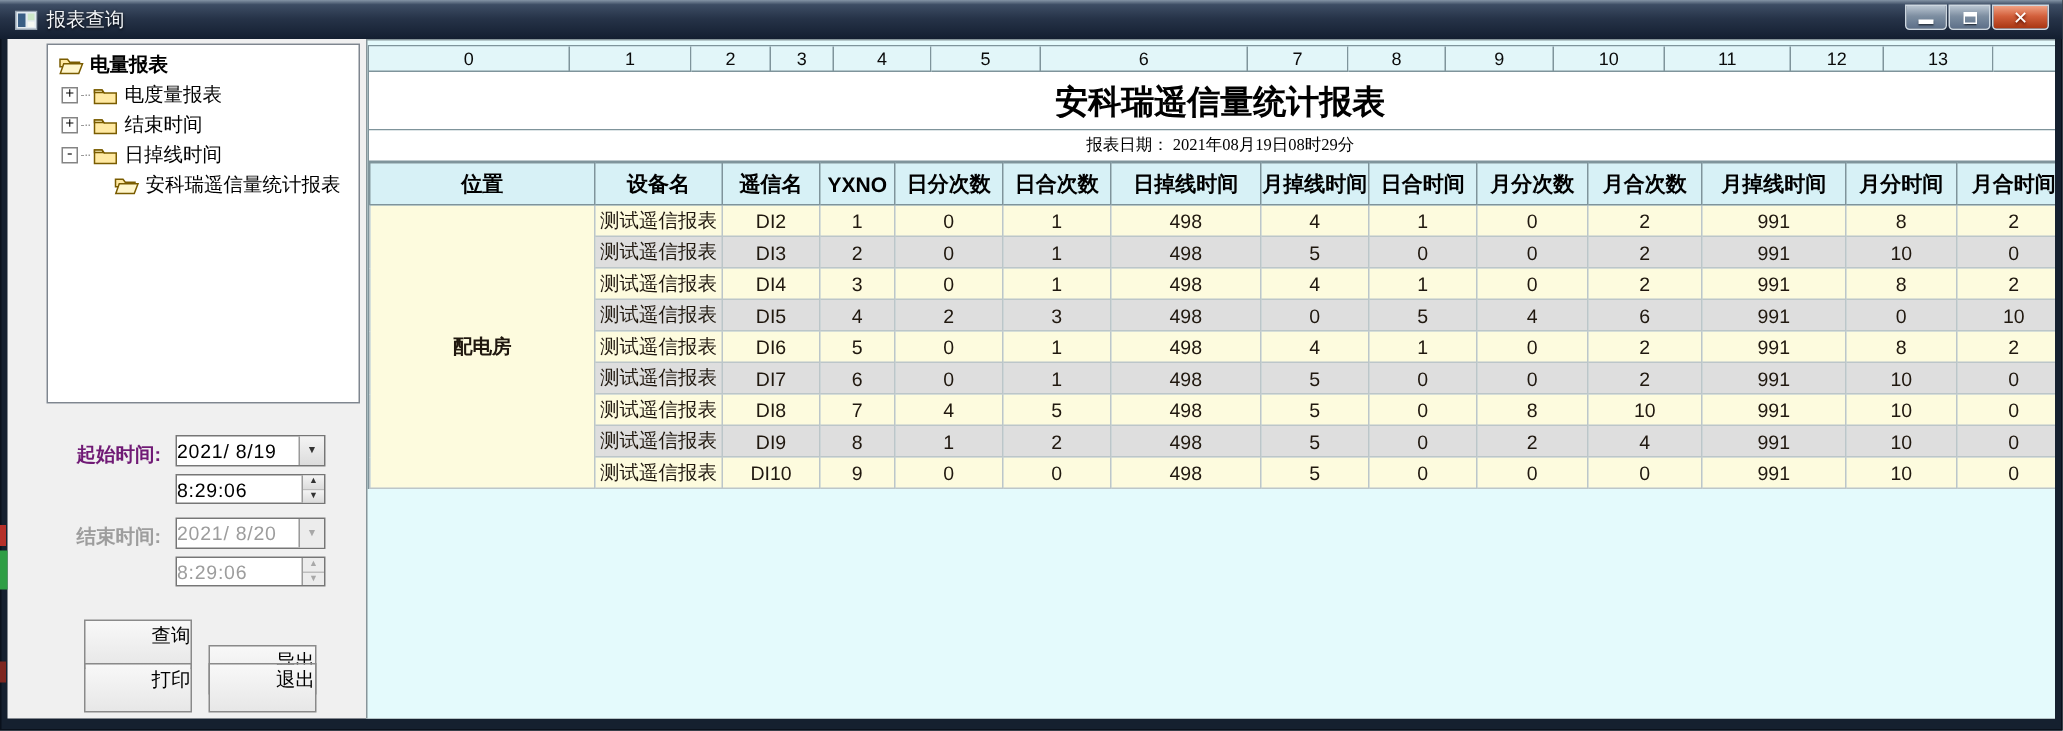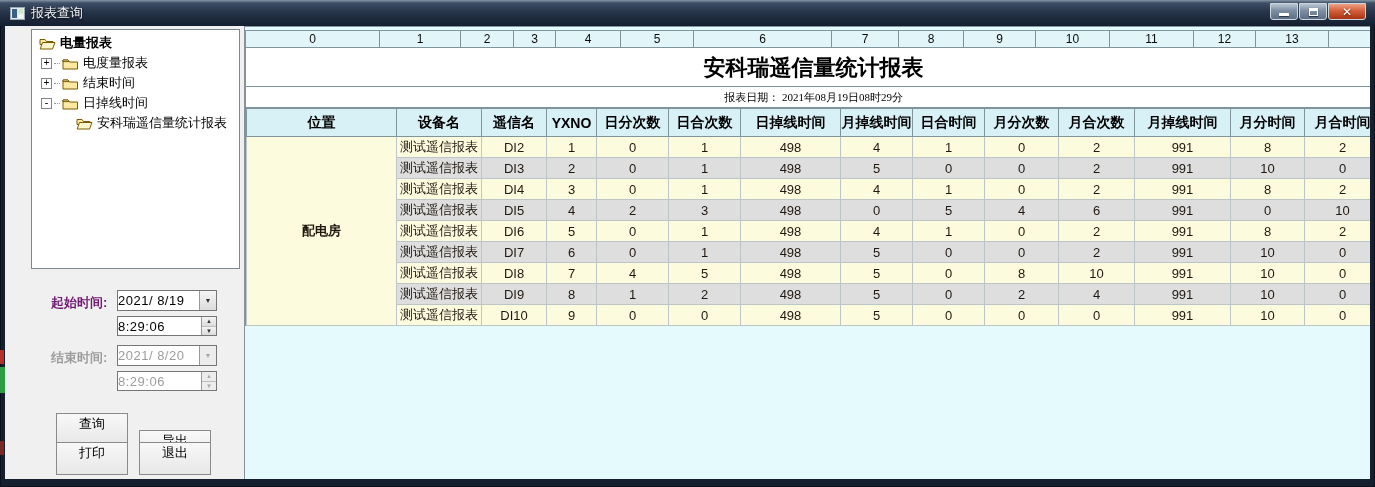--- a/index.html
+++ b/index.html
@@ -53,21 +53,21 @@
     display:flex; align-items:center; justify-content:center; font-size:7px; color:#333; }
   .disabled .combo-btn { color:#a8a8a8; background:#ececec; }
   .spin-btns { width:15px; border-left:1px solid #9a9a9a; display:flex; flex-direction:column; }
   .spin-btns span { flex:1; background:linear-gradient(#f4f4f4,#dcdcdc); font-size:6px; color:#333;
     display:flex; align-items:center; justify-content:center; border-bottom:1px solid #bdbdbd; }
   .spin-btns span:last-child { border-bottom:none; }
   .disabled .spin-btns span { color:#a8a8a8; background:#ececec; }
 
   .pbtn { position:absolute; width:72px; height:33px; border:1px solid #8a8a8a;
     background:linear-gradient(#f8f8f8,#e7e7e7); font-size:13px; color:#000;
-    text-align:center; line-height:20px; cursor:default; }
+    text-align:right; line-height:20px; cursor:default; }
 
   
   .main { flex:1; background:#E4FAFC; border-top:1px solid #87959a; border-left:1px solid #87959a;
     position:relative; overflow:hidden; }
   .sheet { position:absolute; top:3px; left:0; width:1137px; border-left:1px solid #7f949b; }
   .numrow { display:flex; height:18px; border-top:1px solid #7f949b; }
   .numcell { border-right:1px solid #7f949b; border-bottom:1px solid #7f949b; background:#E2F6F9;
     font-size:12px; line-height:16px; text-align:center; color:#0b0b0b; flex:none; }
   .numcell.fill { flex:1; }
   .title-row { height:39px; line-height:39px; text-align:center; background:#fff;

